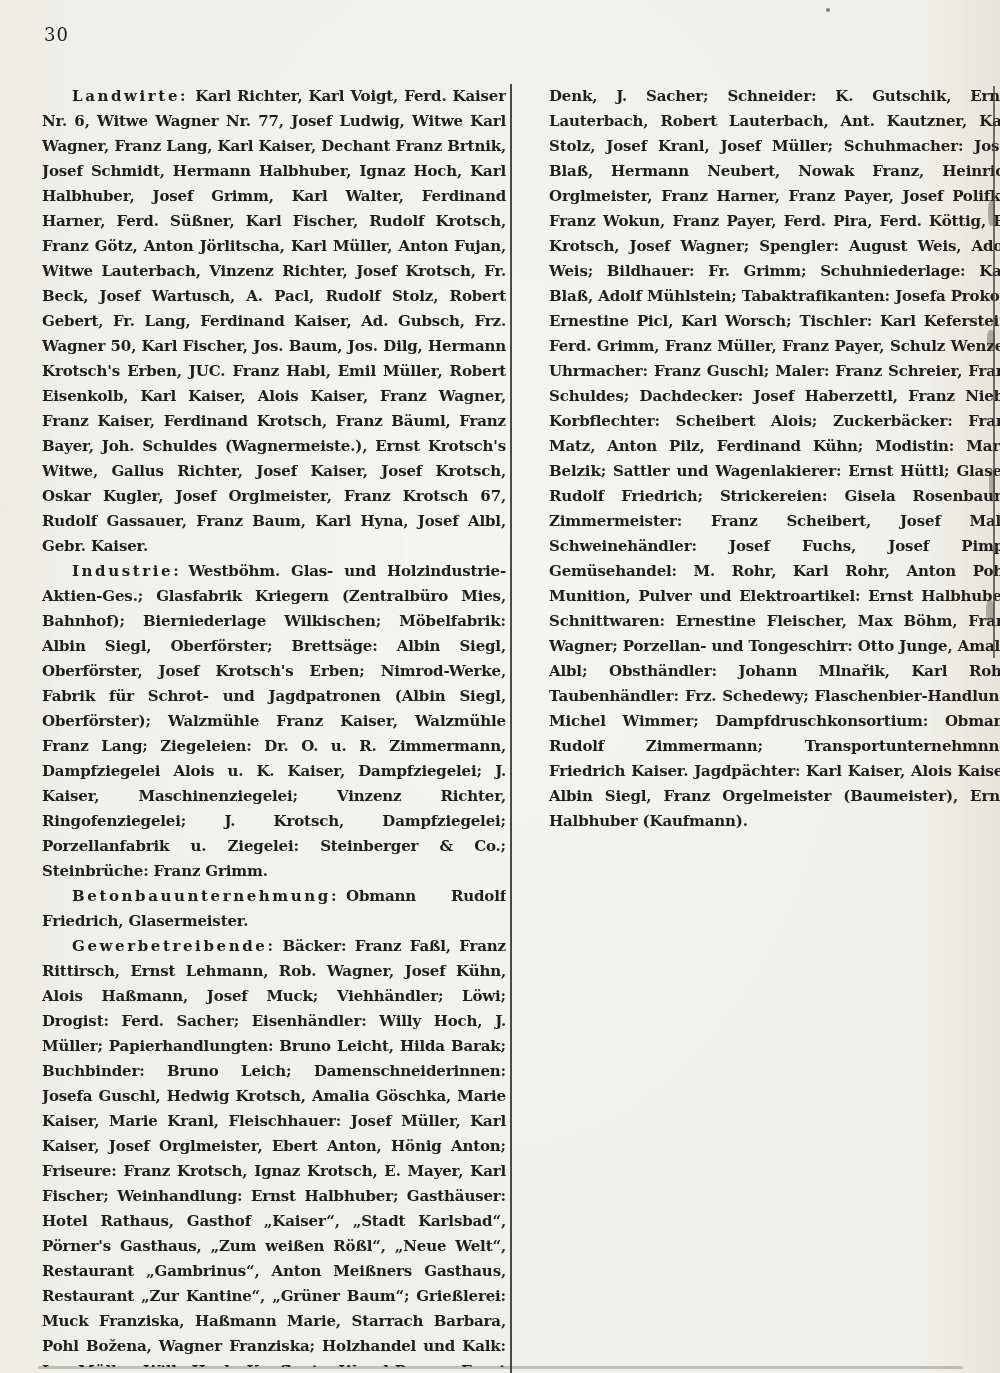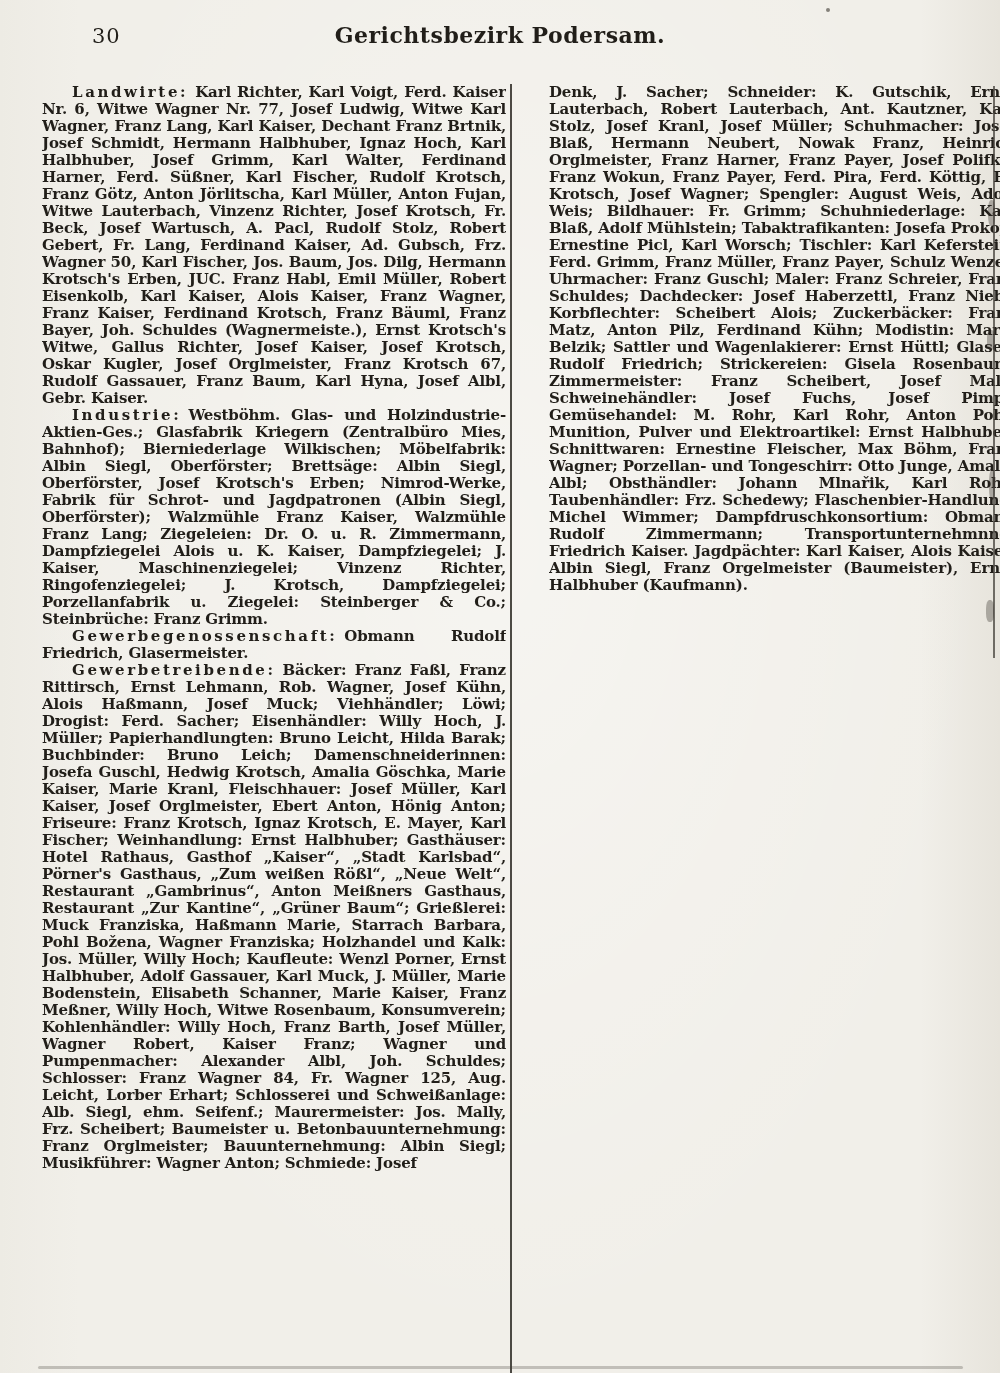--- a/index.html
+++ b/index.html
@@ -11,33 +11,33 @@
       radial-gradient(ellipse at 50% 40%, rgba(255,255,255,.35), rgba(0,0,0,0) 70%),
       linear-gradient(90deg, #edebe4 0%, #f1efe9 8%, #f1efe9 92%, #e7e4dc 100%),
       #efede6;
     overflow:hidden;
     font-family:"DejaVu Serif","Liberation Serif",serif;
     color:#211e19;
   }
   
   .page-number{
     position:absolute;left:44px;top:24px;
-    font-size:21px;font-weight:400;letter-spacing:1px;margin-left:48px;
+    font-size:18px;font-weight:400;letter-spacing:1px;
   }
   .page-title{
     position:absolute;left:0;right:0;top:22px;
     text-align:center;
     font-size:22px;font-weight:700;letter-spacing:.5px;
   }
   
   .column{
     position:absolute;top:84px;bottom:6px;
     overflow:hidden;
     font-size:15px;font-weight:700;
-    line-height:17px;
+    line-height:25px;
     letter-spacing:-.15px;
     text-align:justify;
     hyphens:auto;-webkit-hyphens:auto;
   }
   #col-left{left:42px;width:464px;}
   #col-right{left:521px;width:466px;margin-left:28px;}
   .para{margin:0;text-indent:30px;}
   .para.no-indent{text-indent:0;}
   .para-lead{letter-spacing:2.6px;padding-right:7px;}
   
@@ -65,28 +65,27 @@
     position:absolute;left:826px;top:8px;width:4px;height:4px;
     background:rgba(60,55,48,.6);border-radius:50%;
   }
 </style>
 </head>
 <body>
 
 <div id="page">
 
   <div class="page-number">30</div>
-  <div class="page-title">Gerichtsbezirk Podersam.</div>
 
   <div class="v-divider"></div>
 
   <div id="col-left" class="column">
     <p class="para"><span class="para-lead">Landwirte:</span><span>Karl Richter, Karl Voigt, Ferd. Kaiser Nr. 6, Witwe Wagner Nr. 77, Josef Ludwig, Witwe Karl Wagner, Franz Lang, Karl Kaiser, Dechant Franz Brtnik, Josef Schmidt, Hermann Halbhuber, Ignaz Hoch, Karl Halbhuber, Josef Grimm, Karl Walter, Ferdinand Harner, Ferd. Süßner, Karl Fischer, Rudolf Krotsch, Franz Götz, Anton Jörlitscha, Karl Müller, Anton Fujan, Witwe Lauterbach, Vinzenz Richter, Josef Krotsch, Fr. Beck, Josef Wartusch, A. Pacl, Rudolf Stolz, Robert Gebert, Fr. Lang, Ferdinand Kaiser, Ad. Gubsch, Frz. Wagner 50, Karl Fischer, Jos. Baum, Jos. Dilg, Hermann Krotsch's Erben, JUC. Franz Habl, Emil Müller, Robert Eisenkolb, Karl Kaiser, Alois Kaiser, Franz Wagner, Franz Kaiser, Ferdinand Krotsch, Franz Bäuml, Franz Bayer, Joh. Schuldes (Wagnermeiste.), Ernst Krotsch's Witwe, Gallus Richter, Josef Kaiser, Josef Krotsch, Oskar Kugler, Josef Orglmeister, Franz Krotsch 67, Rudolf Gassauer, Franz Baum, Karl Hyna, Josef Albl, Gebr. Kaiser.</span></p>
     <p class="para"><span class="para-lead">Industrie:</span><span>Westböhm. Glas- und Holzindustrie-Aktien-Ges.; Glasfabrik Kriegern (Zentralbüro Mies, Bahnhof); Bierniederlage Wilkischen; Möbelfabrik: Albin Siegl, Oberförster; Brettsäge: Albin Siegl, Oberförster, Josef Krotsch's Erben; Nimrod-Werke, Fabrik für Schrot- und Jagdpatronen (Albin Siegl, Oberförster); Walzmühle Franz Kaiser, Walzmühle Franz Lang; Ziegeleien: Dr. O. u. R. Zimmermann, Dampfziegelei Alois u. K. Kaiser, Dampfziegelei; J. Kaiser, Maschinenziegelei; Vinzenz Richter, Ringofenziegelei; J. Krotsch, Dampfziegelei; Porzellanfabrik u. Ziegelei: Steinberger &amp; Co.; Steinbrüche: Franz Grimm.</span></p>
-    <p class="para"><span class="para-lead">Gewerbegenossenschaft:</span><span>Obmann Rudolf Friedrich, Glasermeister.</span></p>
+    <p class="para"><span class="para-lead">Betonbauunternehmung:</span><span>Obmann Rudolf Friedrich, Glasermeister.</span></p>
     <p class="para"><span class="para-lead">Gewerbetreibende:</span><span>Bäcker: Franz Faßl, Franz Rittirsch, Ernst Lehmann, Rob. Wagner, Josef Kühn, Alois Haßmann, Josef Muck; Viehhändler; Löwi; Drogist: Ferd. Sacher; Eisenhändler: Willy Hoch, J. Müller; Papierhandlungten: Bruno Leicht, Hilda Barak; Buchbinder: Bruno Leich; Damenschneiderinnen: Josefa Guschl, Hedwig Krotsch, Amalia Göschka, Marie Kaiser, Marie Kranl, Fleischhauer: Josef Müller, Karl Kaiser, Josef Orglmeister, Ebert Anton, Hönig Anton; Friseure: Franz Krotsch, Ignaz Krotsch, E. Mayer, Karl Fischer; Weinhandlung: Ernst Halbhuber; Gasthäuser: Hotel Rathaus, Gasthof „Kaiser“, „Stadt Karlsbad“, Pörner's Gasthaus, „Zum weißen Rößl“, „Neue Welt“, Restaurant „Gambrinus“, Anton Meißners Gasthaus, Restaurant „Zur Kantine“, „Grüner Baum“; Grießlerei: Muck Franziska, Haßmann Marie, Starrach Barbara, Pohl Božena, Wagner Franziska; Holzhandel und Kalk: Jos. Müller, Willy Hoch; Kaufleute: Wenzl Porner, Ernst Halbhuber, Adolf Gassauer, Karl Muck, J. Müller, Marie Bodenstein, Elisabeth Schanner, Marie Kaiser, Franz Meßner, Willy Hoch, Witwe Rosenbaum, Konsumverein; Kohlenhändler: Willy Hoch, Franz Barth, Josef Müller, Wagner Robert, Kaiser Franz; Wagner und Pumpenmacher: Alexander Albl, Joh. Schuldes; Schlosser: Franz Wagner 84, Fr. Wagner 125, Aug. Leicht, Lorber Erhart; Schlosserei und Schweißanlage: Alb. Siegl, ehm. Seifenf.; Maurermeister: Jos. Mally, Frz. Scheibert; Baumeister u. Betonbauunternehmung: Franz Orglmeister; Bauunternehmung: Albin Siegl; Musikführer: Wagner Anton; Schmiede: Josef</span></p>
   </div>
 
   <div id="col-right" class="column">
     <p class="para no-indent">Denk, J. Sacher; Schneider: K. Gutschik, Ernst Lauterbach, Robert Lauterbach, Ant. Kautzner, Karl Stolz, Josef Kranl, Josef Müller; Schuhmacher: Josef Blaß, Hermann Neubert, Nowak Franz, Heinrich Orglmeister, Franz Harner, Franz Payer, Josef Polifka, Franz Wokun, Franz Payer, Ferd. Pira, Ferd. Köttig, Fr. Krotsch, Josef Wagner; Spengler: August Weis, Adolf Weis; Bildhauer: Fr. Grimm; Schuhniederlage: Karl Blaß, Adolf Mühlstein; Tabaktrafikanten: Josefa Prokop, Ernestine Picl, Karl Worsch; Tischler: Karl Keferstein, Ferd. Grimm, Franz Müller, Franz Payer, Schulz Wenzel; Uhrmacher: Franz Guschl; Maler: Franz Schreier, Franz Schuldes; Dachdecker: Josef Haberzettl, Franz Niebl; Korbflechter: Scheibert Alois; Zuckerbäcker: Franz Matz, Anton Pilz, Ferdinand Kühn; Modistin: Marie Belzik; Sattler und Wagenlakierer: Ernst Hüttl; Glaser: Rudolf Friedrich; Strickereien: Gisela Rosenbaum; Zimmermeister: Franz Scheibert, Josef Maly; Schweinehändler: Josef Fuchs, Josef Pimpl; Gemüsehandel: M. Rohr, Karl Rohr, Anton Pohl; Munition, Pulver und Elektroartikel: Ernst Halbhuber; Schnittwaren: Ernestine Fleischer, Max Böhm, Franz Wagner; Porzellan- und Tongeschirr: Otto Junge, Amalie Albl; Obsthändler: Johann Mlnařik, Karl Rohr; Taubenhändler: Frz. Schedewy; Flaschenbier-Handlung: Michel Wimmer; Dampfdruschkonsortium: Obmann Rudolf Zimmermann; Transportunternehmnng: Friedrich Kaiser. Jagdpächter: Karl Kaiser, Alois Kaiser, Albin Siegl, Franz Orgelmeister (Baumeister), Ernst Halbhuber (Kaufmann).</p>
   </div>
 
   <div class="edge-line"></div>
   <div class="edge-smudge s1"></div>
   <div class="edge-smudge s2"></div>

